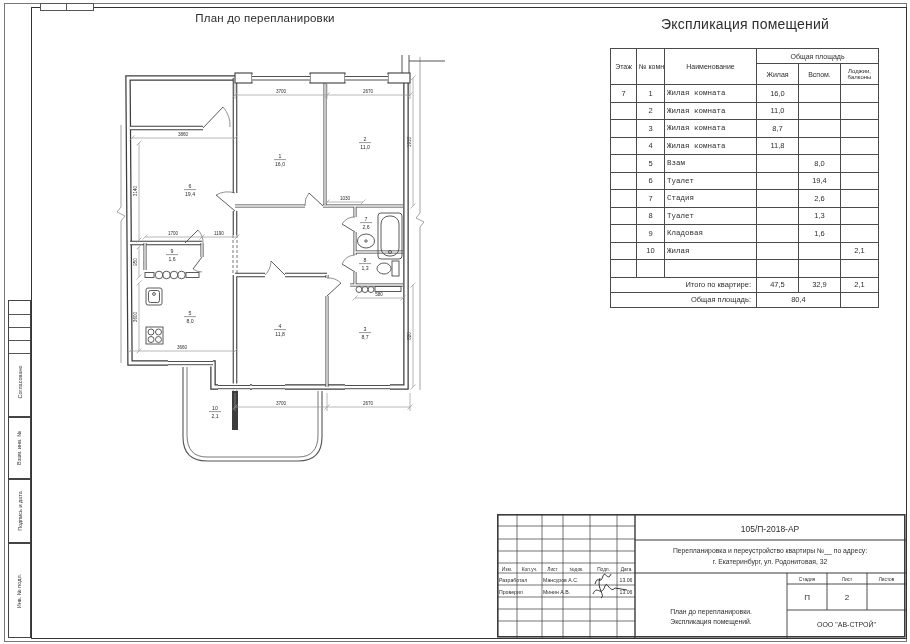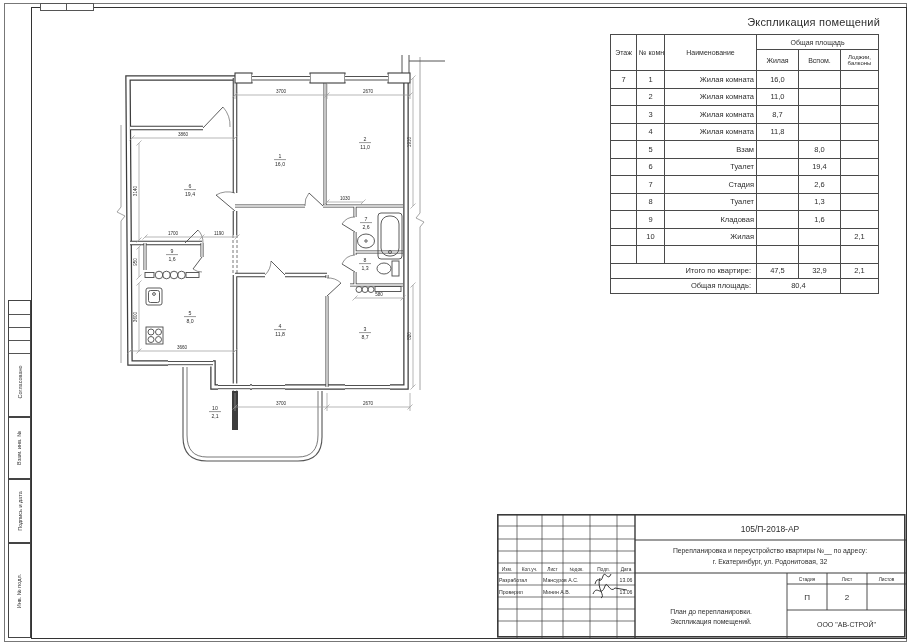--- a/index.html
+++ b/index.html
@@ -11,26 +11,26 @@
   
   .vbox{position:absolute;left:8px;width:23px;box-sizing:border-box;border:1px solid #444;
         display:flex;align-items:center;justify-content:center;background:#fff;}
   .vbox span{transform:rotate(-90deg);white-space:nowrap;font-size:5.5px;color:#333;letter-spacing:0;}
   .sline{position:absolute;left:0;width:100%;border-top:0.8px solid #555;height:0;}
   
   .plan-title{position:absolute;left:145px;top:12px;width:240px;text-align:center;
               font-size:11.5px;color:#2b2b2b;letter-spacing:0.2px;}
   
   .expl{position:absolute;left:610px;top:16px;width:270px;}
-  .expl-title{text-align:right;font-size:11px;margin-bottom:6px;letter-spacing:0.2px;}
+  .expl-title{text-align:center;font-size:14px;margin-bottom:16px;letter-spacing:0.2px;}
   table.ex{border-collapse:collapse;table-layout:fixed;width:268px;border:1.6px solid #333;}
   table.ex th,table.ex td{border:0.9px solid #4a4a4a;font-weight:normal;font-size:7.5px;
        padding:0 2px;text-align:center;overflow:hidden;white-space:nowrap;color:#2e2e2e;}
   table.ex th{font-size:7px;}
-  table.ex td.nm{text-align:right;}
+  table.ex td.nm{text-align:left;font-family:Liberation Mono, monospace;}
   table.ex td.rt{text-align:right;padding-right:5px;margin-top:19px;}
   table.ex tr.dr td{height:16.5px;}
   table.ex tr.hr1 th{height:14px;}
   table.ex tr.hr2 th{height:20px;}
   table.ex tr.tr1 td{height:14px;}
   .balc-h{font-size:6px;line-height:6.5px;display:block;}
   
   .tblock{position:absolute;left:497px;top:514px;width:409px;height:124px;}
   
   svg text{fill:#2e2e2e;}
@@ -55,20 +55,21 @@
   <div class="vbox" style="top:417px;height:62px;">
     <span>Взам. инв. №</span>
   </div>
   <div class="vbox" style="top:479px;height:64px;">
     <span>Подпись и дата</span>
   </div>
   <div class="vbox" style="top:543px;height:95px;">
     <span>Инв. № подл.</span>
   </div>
 
+  <div class="plan-title">План до перепланировки</div>
 
   <svg style="position:absolute;left:115px;top:55px;" width="330" height="425" viewBox="0 0 330 425">
     <g fill="none" stroke-linecap="butt">
 
       <path d="M6,70 V152 l-4,5 l8,4 l-4,5 V308" stroke="#8d8d8d" stroke-width="0.8"></path>
       <path d="M305,2 V158 l-4,5 l8,4 l-4,5 V335" stroke="#8d8d8d" stroke-width="0.8"></path>
       <path d="M287,0 V23 M294,0 V23 M294,6 H330" stroke="#555" stroke-width="1"></path>
 
       <path d="M13,23 H291 V332 H98 V308 H15 Z" stroke="#3d3d3d" stroke-width="5.5"></path>
       <path d="M13,23 H291 V332 H98 V308 H15 Z" stroke="#ffffff" stroke-width="3"></path>

